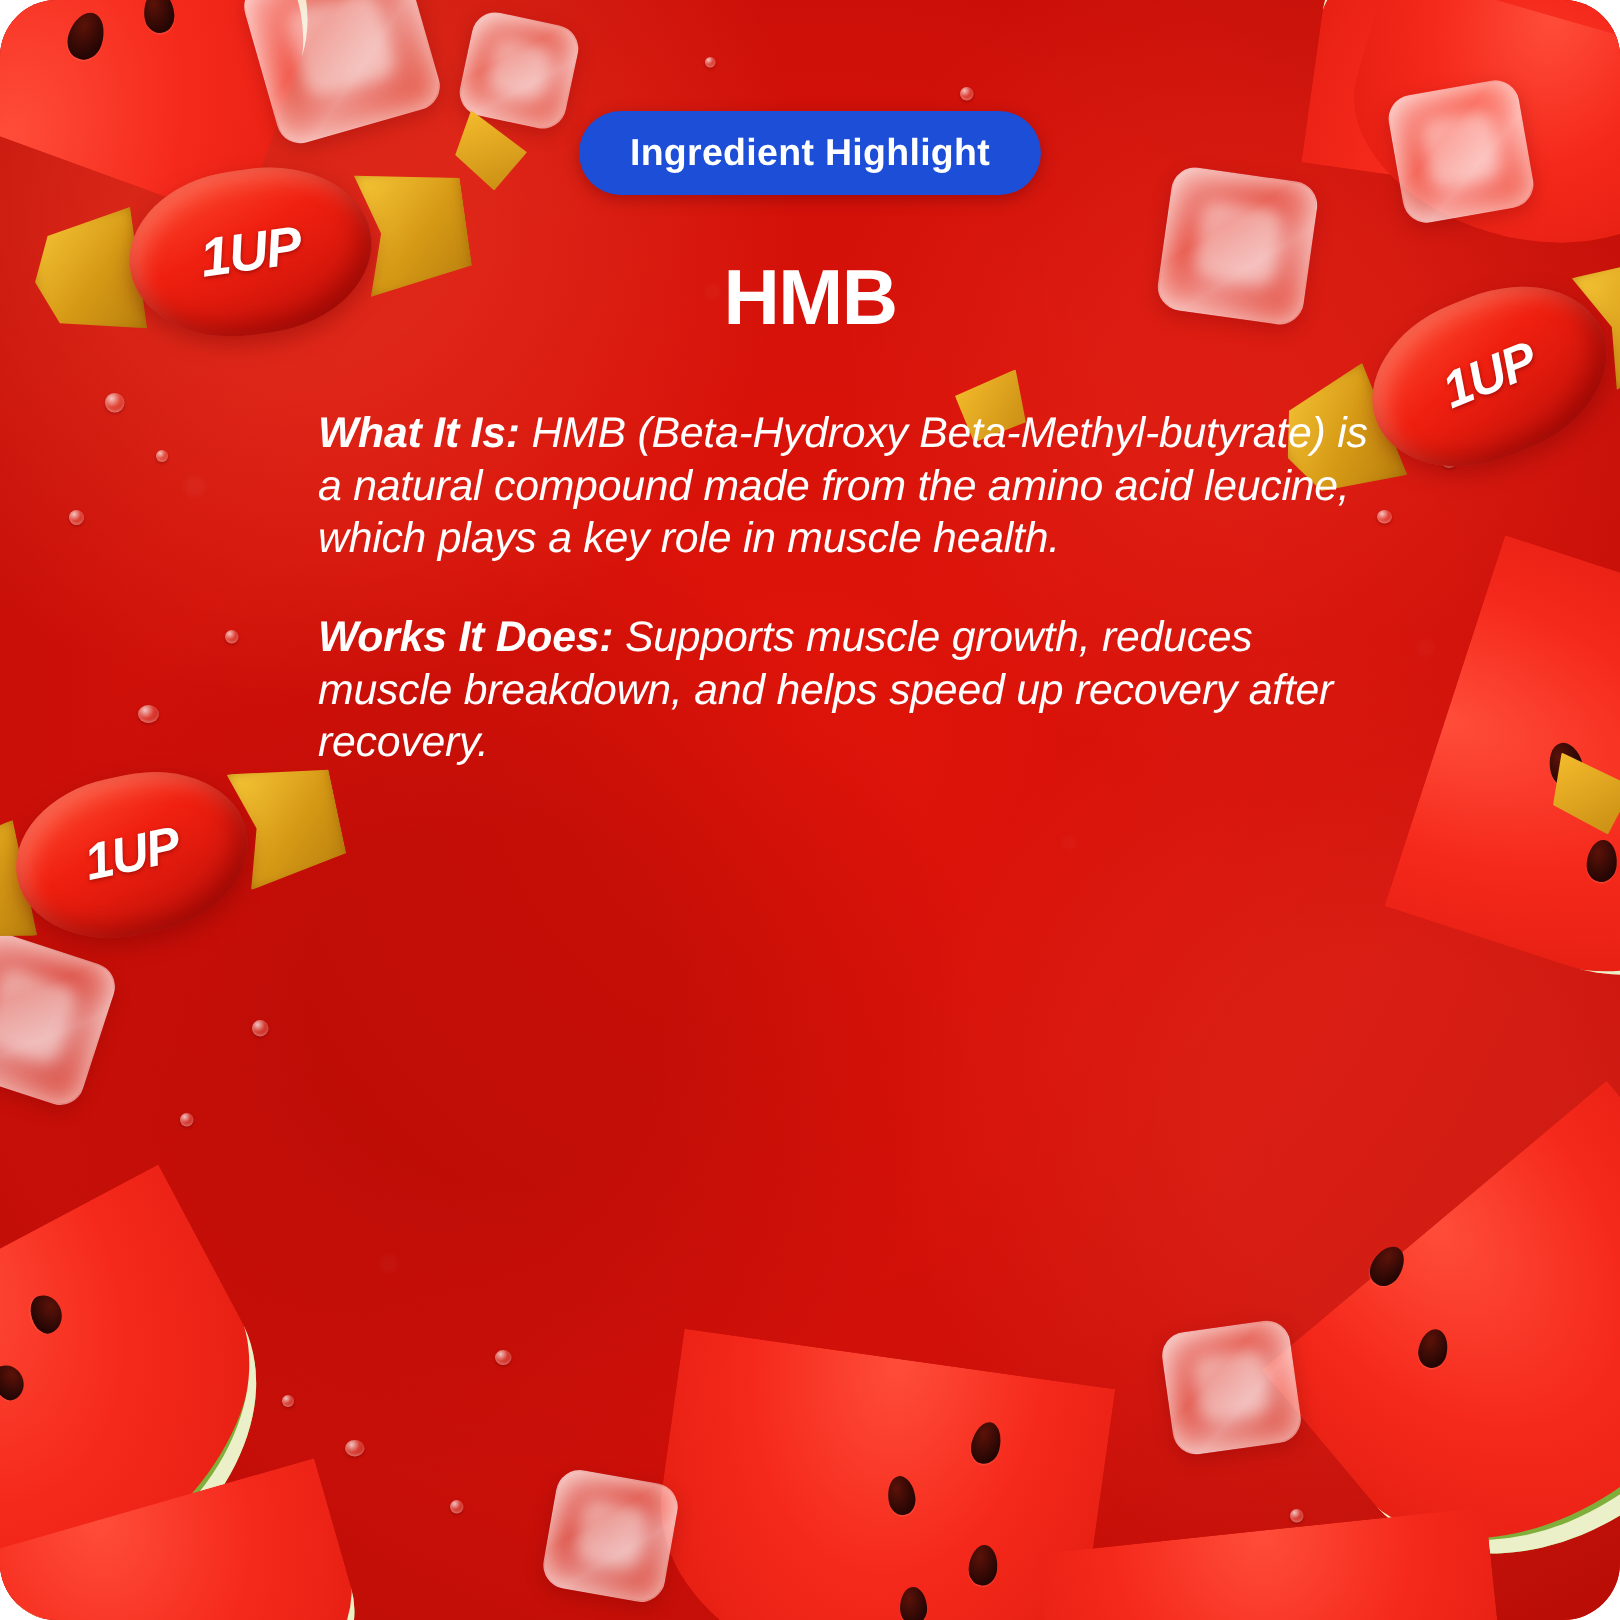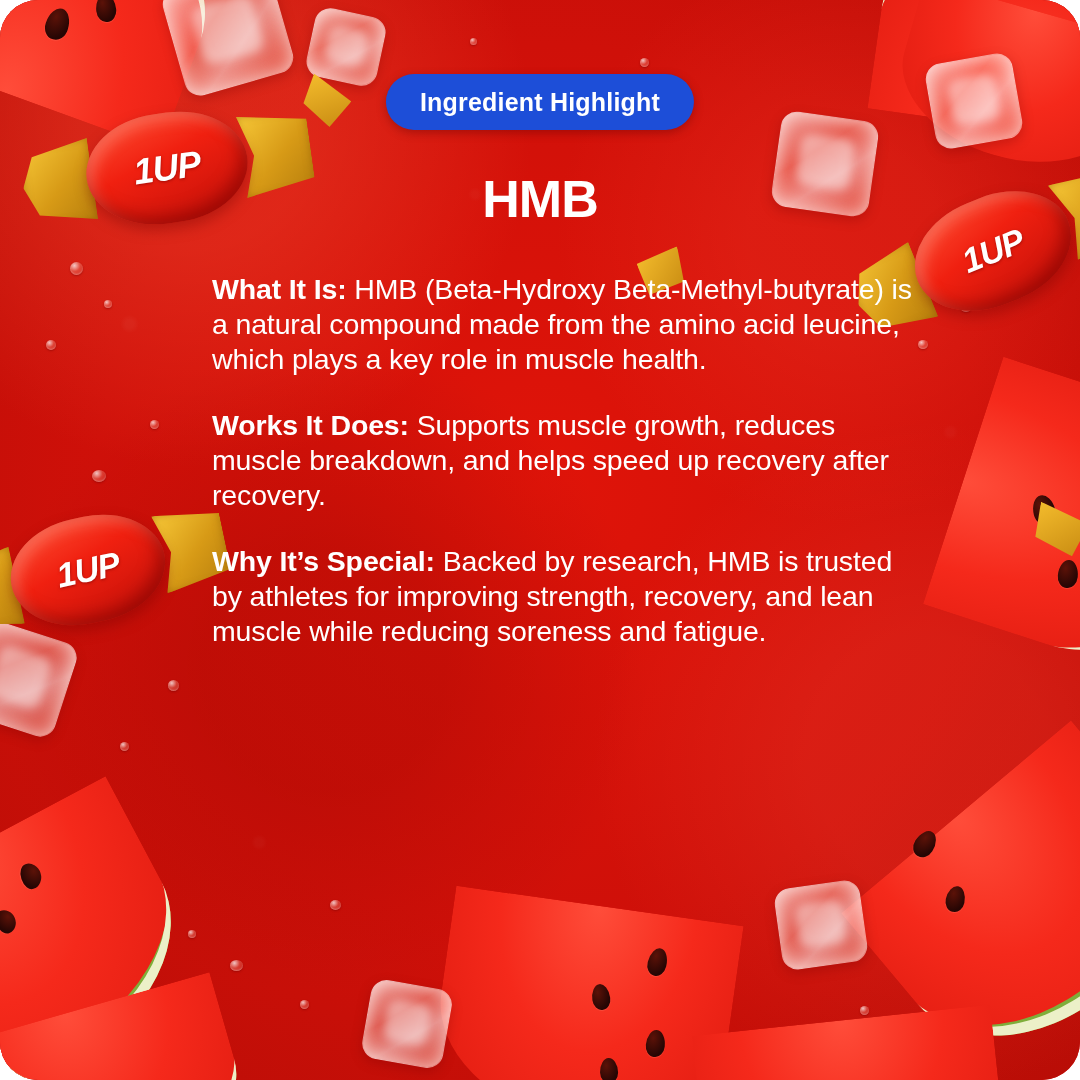--- a/index.html
+++ b/index.html
@@ -79,21 +79,21 @@
          height:56px;padding:0 34px;border-radius:28px;
          background:#1d4ed8;display:flex;align-items:center;justify-content:center;
          box-shadow:0 3px 10px rgba(80,0,0,.35);}
   .badge span{color:#ffffff;font-size:25px;font-weight:700;letter-spacing:.2px;
               white-space:nowrap;}
 
   .title{position:absolute;left:0;right:0;top:160px;text-align:center;
          color:#ffffff;font-size:52px;font-weight:700;line-height:1;
          letter-spacing:-1px;margin-top:13px;}
 
-  .body-copy{position:absolute;left:212px;top:272px;width:706px;}
+  .body-copy{position:absolute;left:212px;top:272px;width:706px;font-style:italic;}
   .para{color:#ffffff;font-size:28.5px;line-height:35px;margin:0 0 31px 0;
         letter-spacing:-.15px;}
   .para:last-child{margin-bottom:0;}
   .para .lead{font-weight:700;}
 </style>
 </head>
 <body>
 
 <div class="card">
 
@@ -223,19 +223,16 @@
 
       <p class="para">
         <span class="lead">What It Is:</span><span> HMB (Beta-Hydroxy Beta-Methyl-butyrate) is a natural compound made from the amino acid leucine, which plays a key role in muscle health.</span>
       </p>
 
       <p class="para">
         <span class="lead">Works It Does:</span><span> Supports muscle growth, reduces muscle breakdown, and helps speed up recovery after recovery.</span>
       </p>
 
 
-      <p class="para">
-        <span class="lead">Why It’s Special:</span><span> Backed by research, HMB is trusted by athletes for improving strength, recovery, and lean muscle while reducing soreness and fatigue.</span>
-      </p>
 
     </div>
   </div>
 </div>
 
 </body></html>

